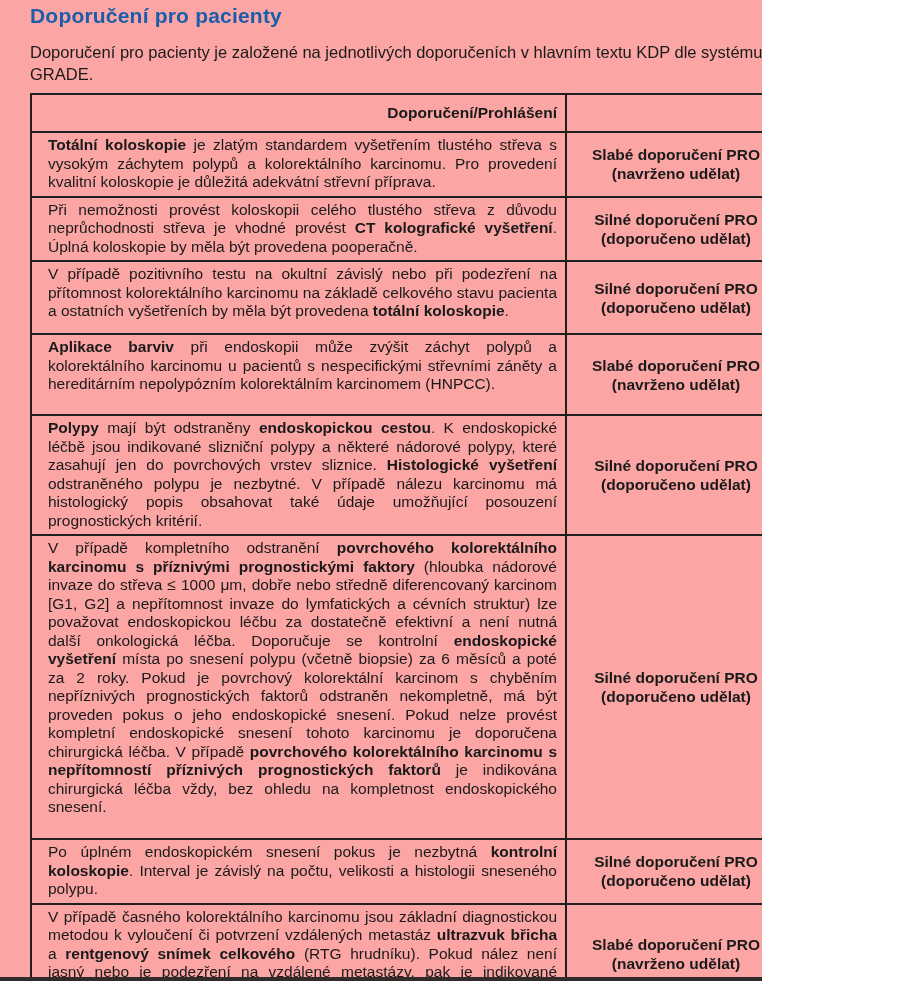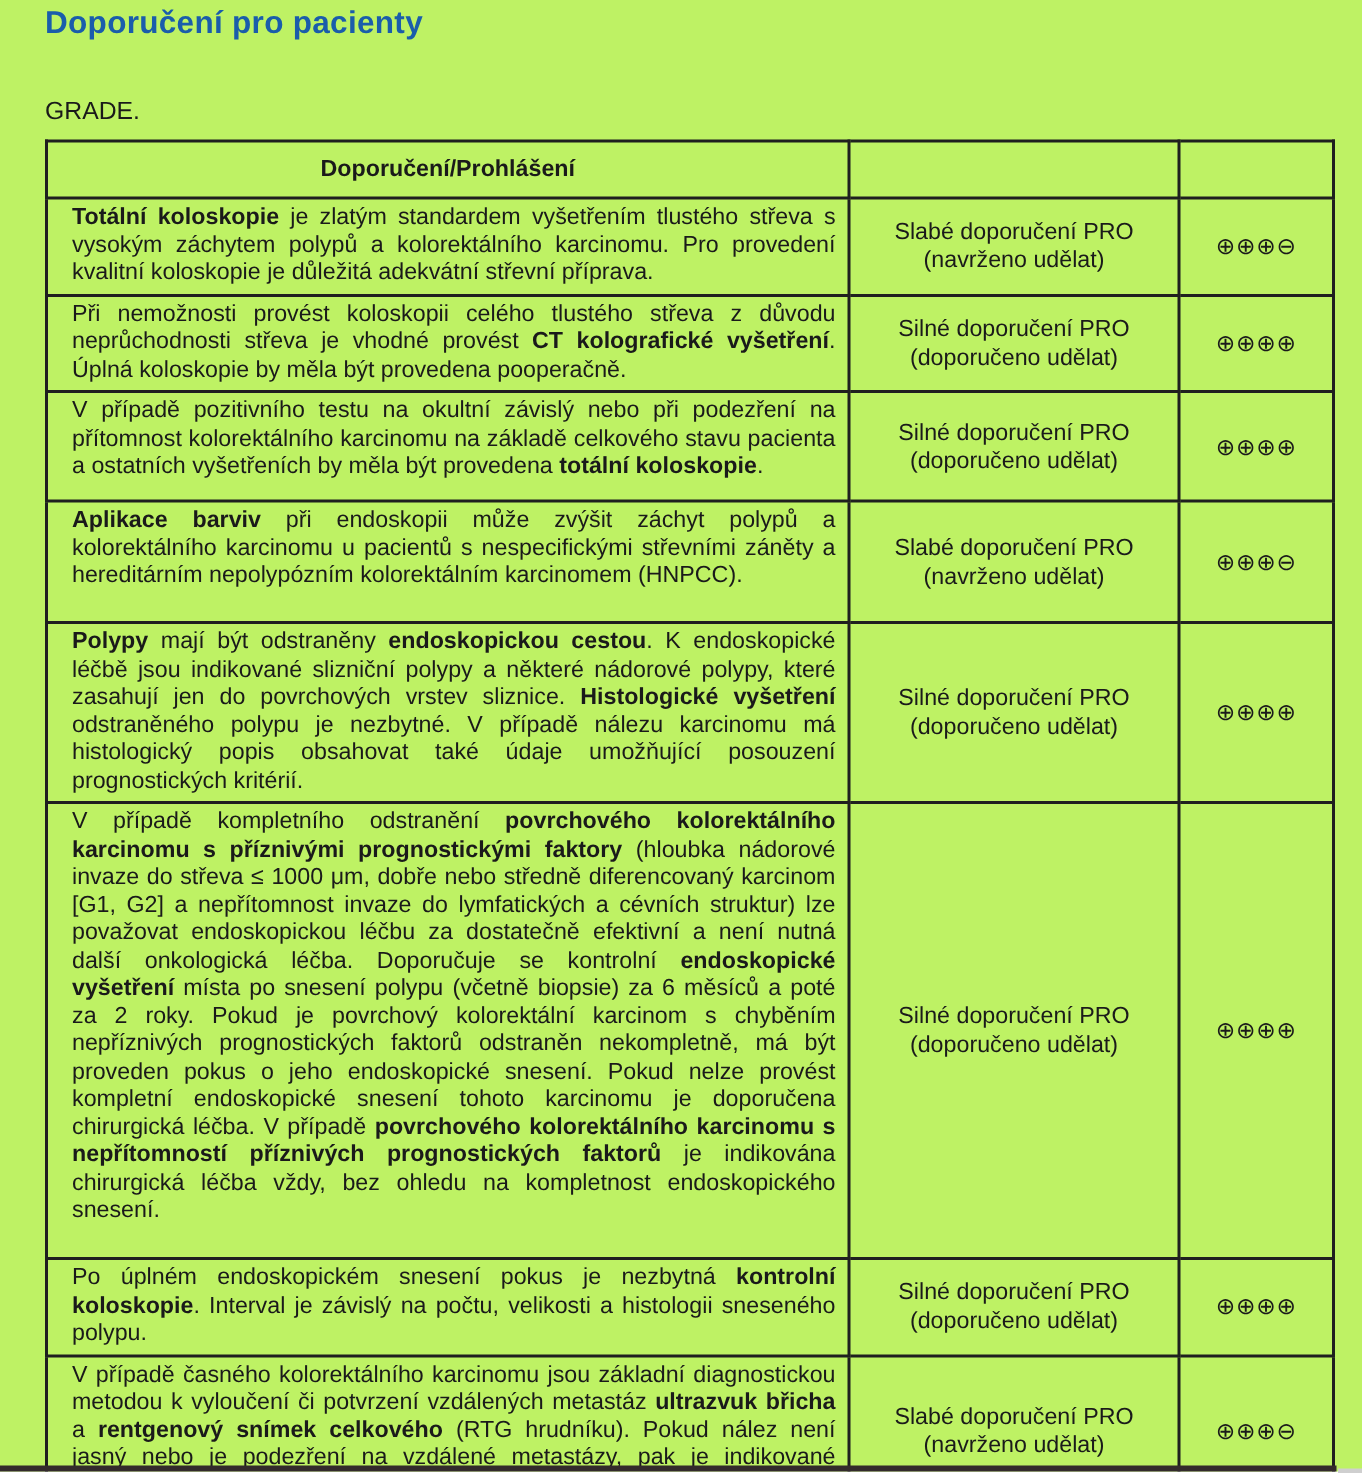--- a/index.html
+++ b/index.html
@@ -3,22 +3,22 @@
 <meta charset="utf-8">
 <style>
   :root{
     --title-color:#1a5dab;
     --text-color:#1a1a1a;
     --border-color:#1f1f1f;
   }
   html,body{margin:0;padding:0;background:#ffffff;}
   .page{
     position:relative;
-    width:908px;height:984px;
-    background:#bef264;
+    width:762px;height:984px;
+    background:#fca5a5;
     overflow:hidden;
     font-family:"Liberation Sans", sans-serif;
     color:var(--text-color);
   }
   .page-title{
     position:absolute;left:30px;top:4px;margin:0;
     font-size:21px;font-weight:bold;color:var(--title-color);
     letter-spacing:0.2px;
   }
   .intro{
@@ -34,33 +34,33 @@
   table.rec-table col.c1{width:535px;}
   table.rec-table col.c2{width:220px;}
   table.rec-table col.c3{width:103px;}
   table.rec-table th, table.rec-table td{
     border:2px solid var(--border-color);
     font-size:15.5px;
     overflow:hidden;
   }
   tr.hdr{height:38px;}
   th.cell-statement{
-    text-align:center;vertical-align:middle;
+    text-align:right;vertical-align:middle;
     padding:2px 8px;font-weight:bold;font-size:15.5px;
   }
   td.cell-statement{
     vertical-align:top;
     padding:3px 8px 4px 16px;
     text-align:justify;
     line-height:18.5px;
   }
   td.cell-statement b{font-weight:bold;}
   td.cell-rec{
     vertical-align:middle;text-align:center;
-    font-weight:normal;padding:2px 6px;line-height:19px;
+    font-weight:bold;padding:2px 6px;line-height:19px;
   }
   td.cell-rec .rec-strength, td.cell-rec .rec-action{display:block;}
   td.cell-grade{
     vertical-align:middle;text-align:center;
     font-family:"DejaVu Sans", sans-serif;
     font-size:16.5px;letter-spacing:0.5px;
     padding:0 2px;
   }
   
   #tbody tr:nth-child(1){height:60px;}
@@ -84,21 +84,21 @@
     background:#cfcfcf;z-index:6;
   }
 </style>
 </head>
 <body>
 
 <div class="page">
 
   <h1 class="page-title">Doporučení pro pacienty</h1>
 
-  <p class="intro"><br><span>GRADE.</span></p>
+  <p class="intro"><span>Doporučení pro pacienty je založené na jednotlivých doporučeních v hlavním textu KDP dle systému</span><br><span>GRADE.</span></p>
 
   <table class="rec-table">
     <colgroup>
       <col class="c1">
         <col class="c2">
         <col class="c3">
     </colgroup>
     <thead>
       <tr class="hdr">
         <th class="cell-statement">Doporučení/Prohlášení</th>

